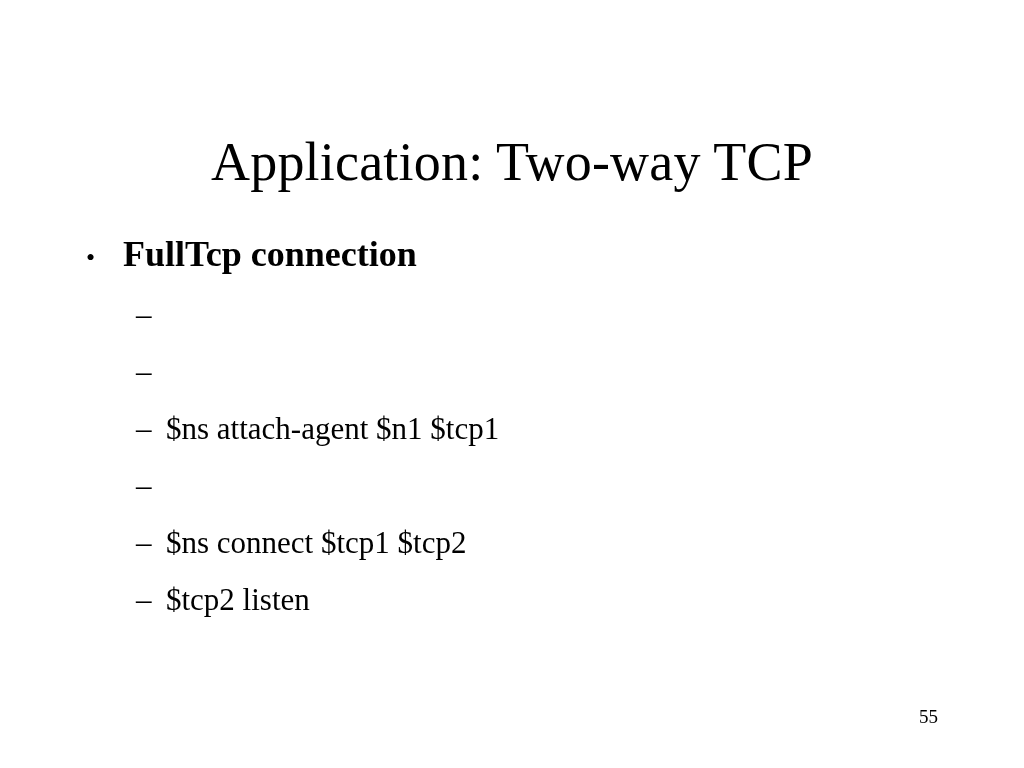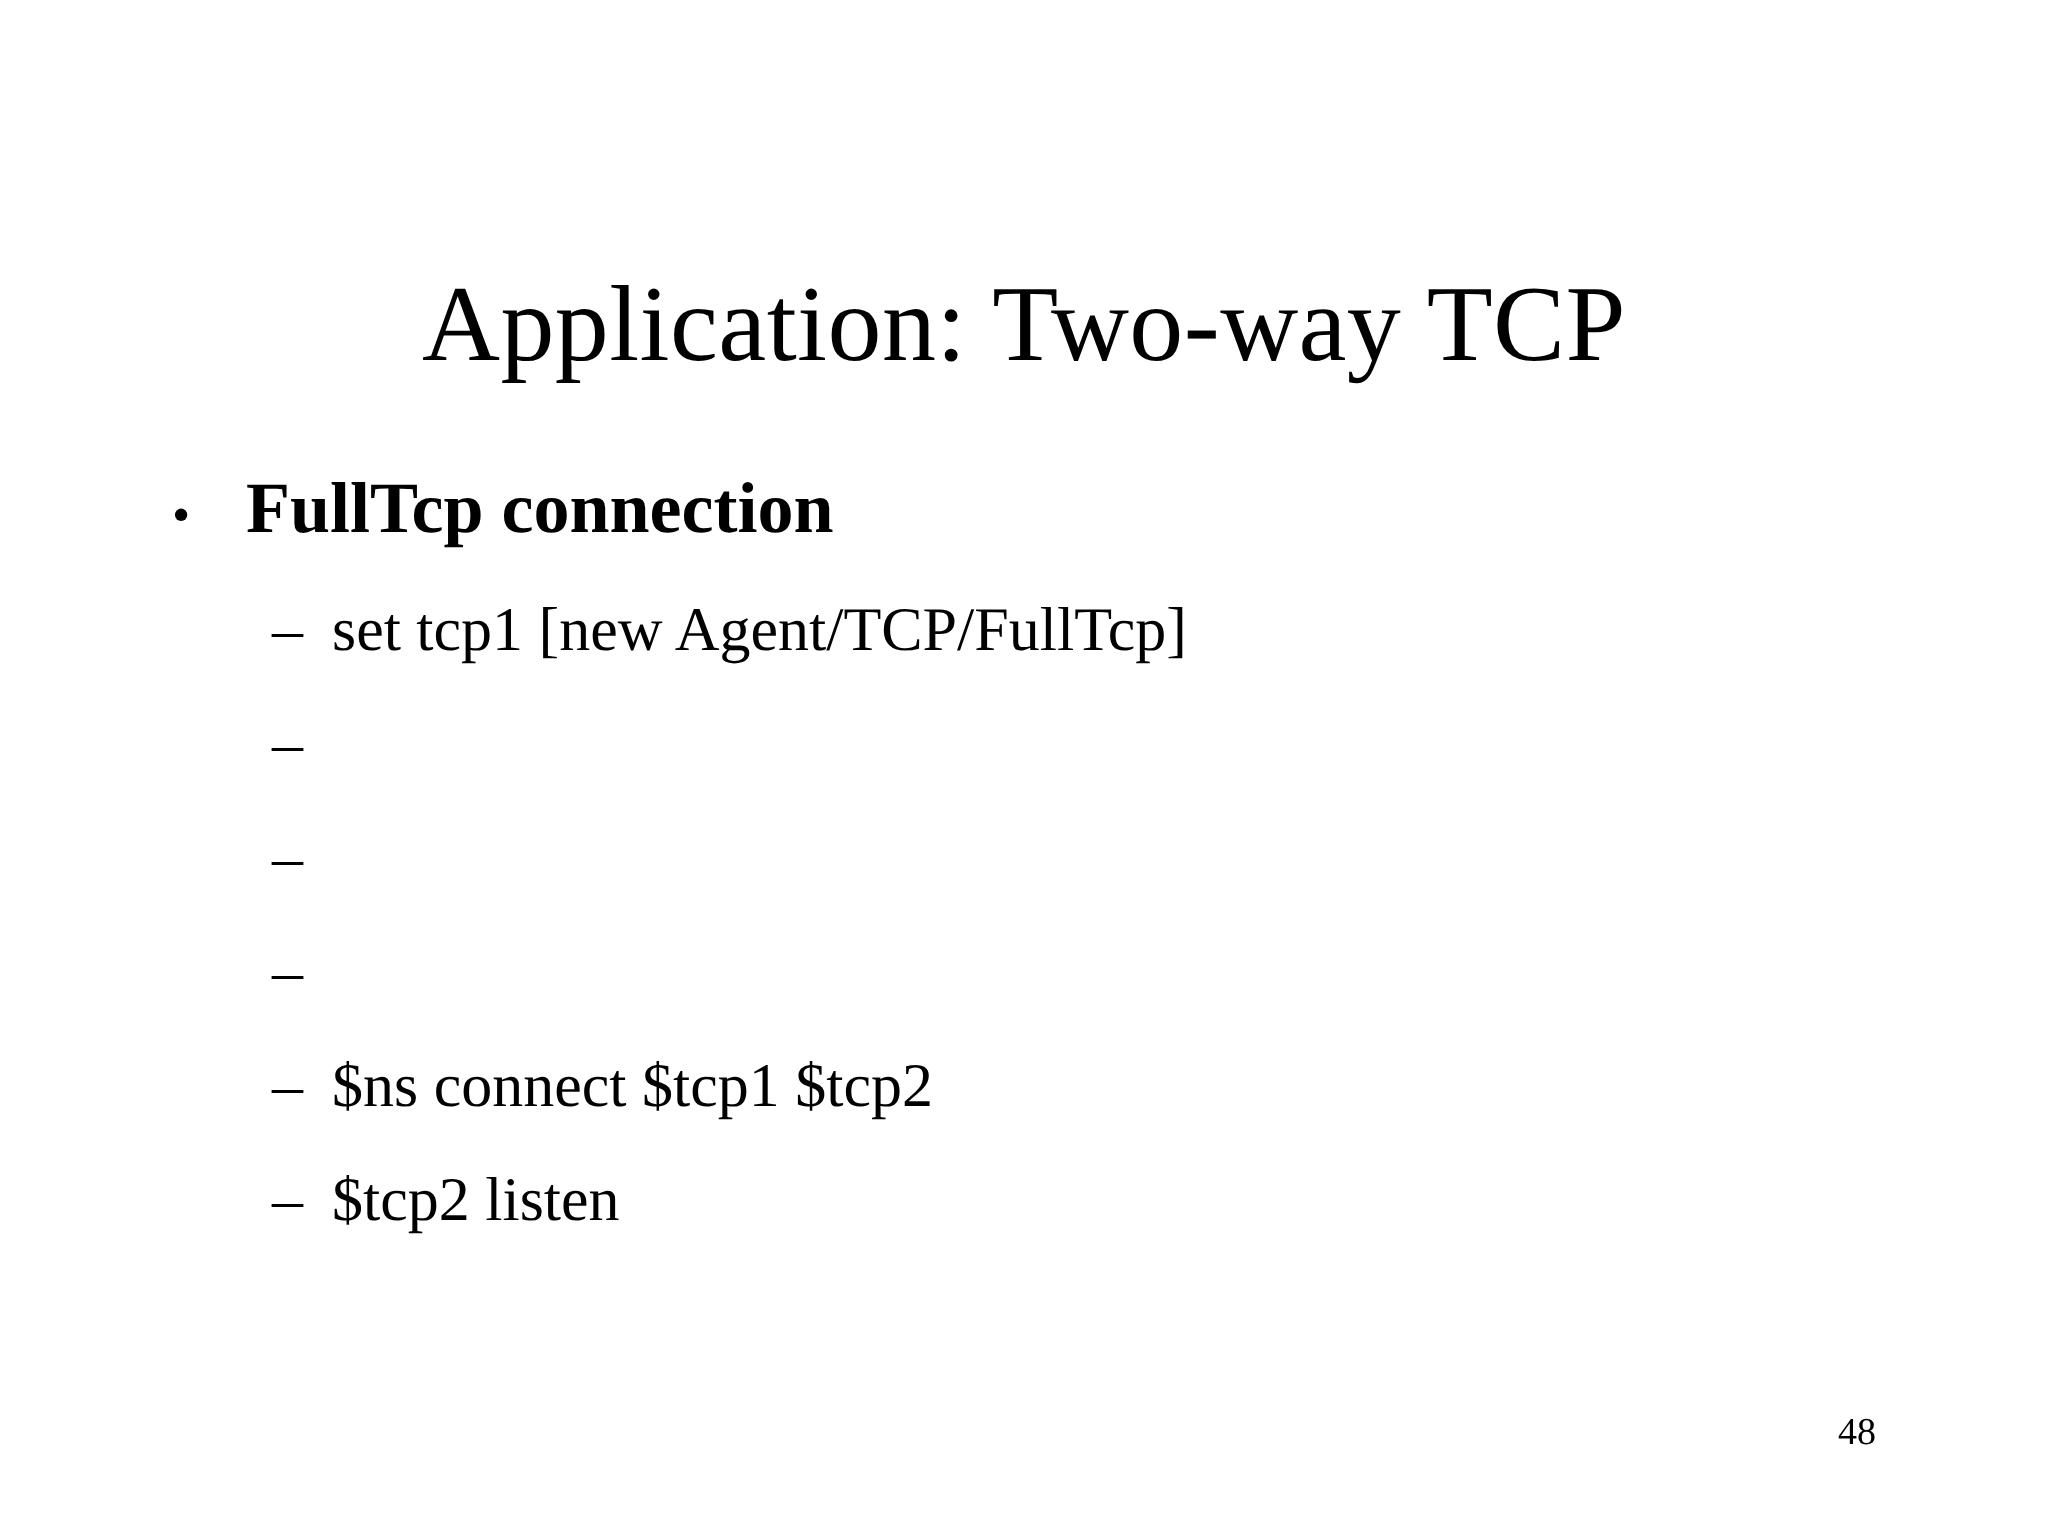--- a/index.html
+++ b/index.html
@@ -115,43 +115,43 @@
 
     <div class="bullet-l1">
       <span class="marker">•</span>
       <span class="text">FullTcp connection</span>
     </div>
 
     <div class="sub-list">
 
       <div class="bullet-l2">
         <span class="marker">–</span>
-        <span class="text">set tcp1 [new Agent/TCP/FullTcp]</span>
       </div>
 
       <div class="bullet-l2">
         <span class="marker">–</span>
       </div>
 
       <div class="bullet-l2">
         <span class="marker">–</span>
+        <span class="text">$ns attach-agent $n1 $tcp1</span>
       </div>
 
       <div class="bullet-l2">
         <span class="marker">–</span>
       </div>
 
       <div class="bullet-l2">
         <span class="marker">–</span>
         <span class="text">$ns connect $tcp1 $tcp2</span>
       </div>
 
       <div class="bullet-l2">
         <span class="marker">–</span>
         <span class="text">$tcp2 listen</span>
       </div>
 
     </div>
   </div>
 
-  <div class="page-number">48</div>
+  <div class="page-number">55</div>
 
 </div>
 
 </body></html>

